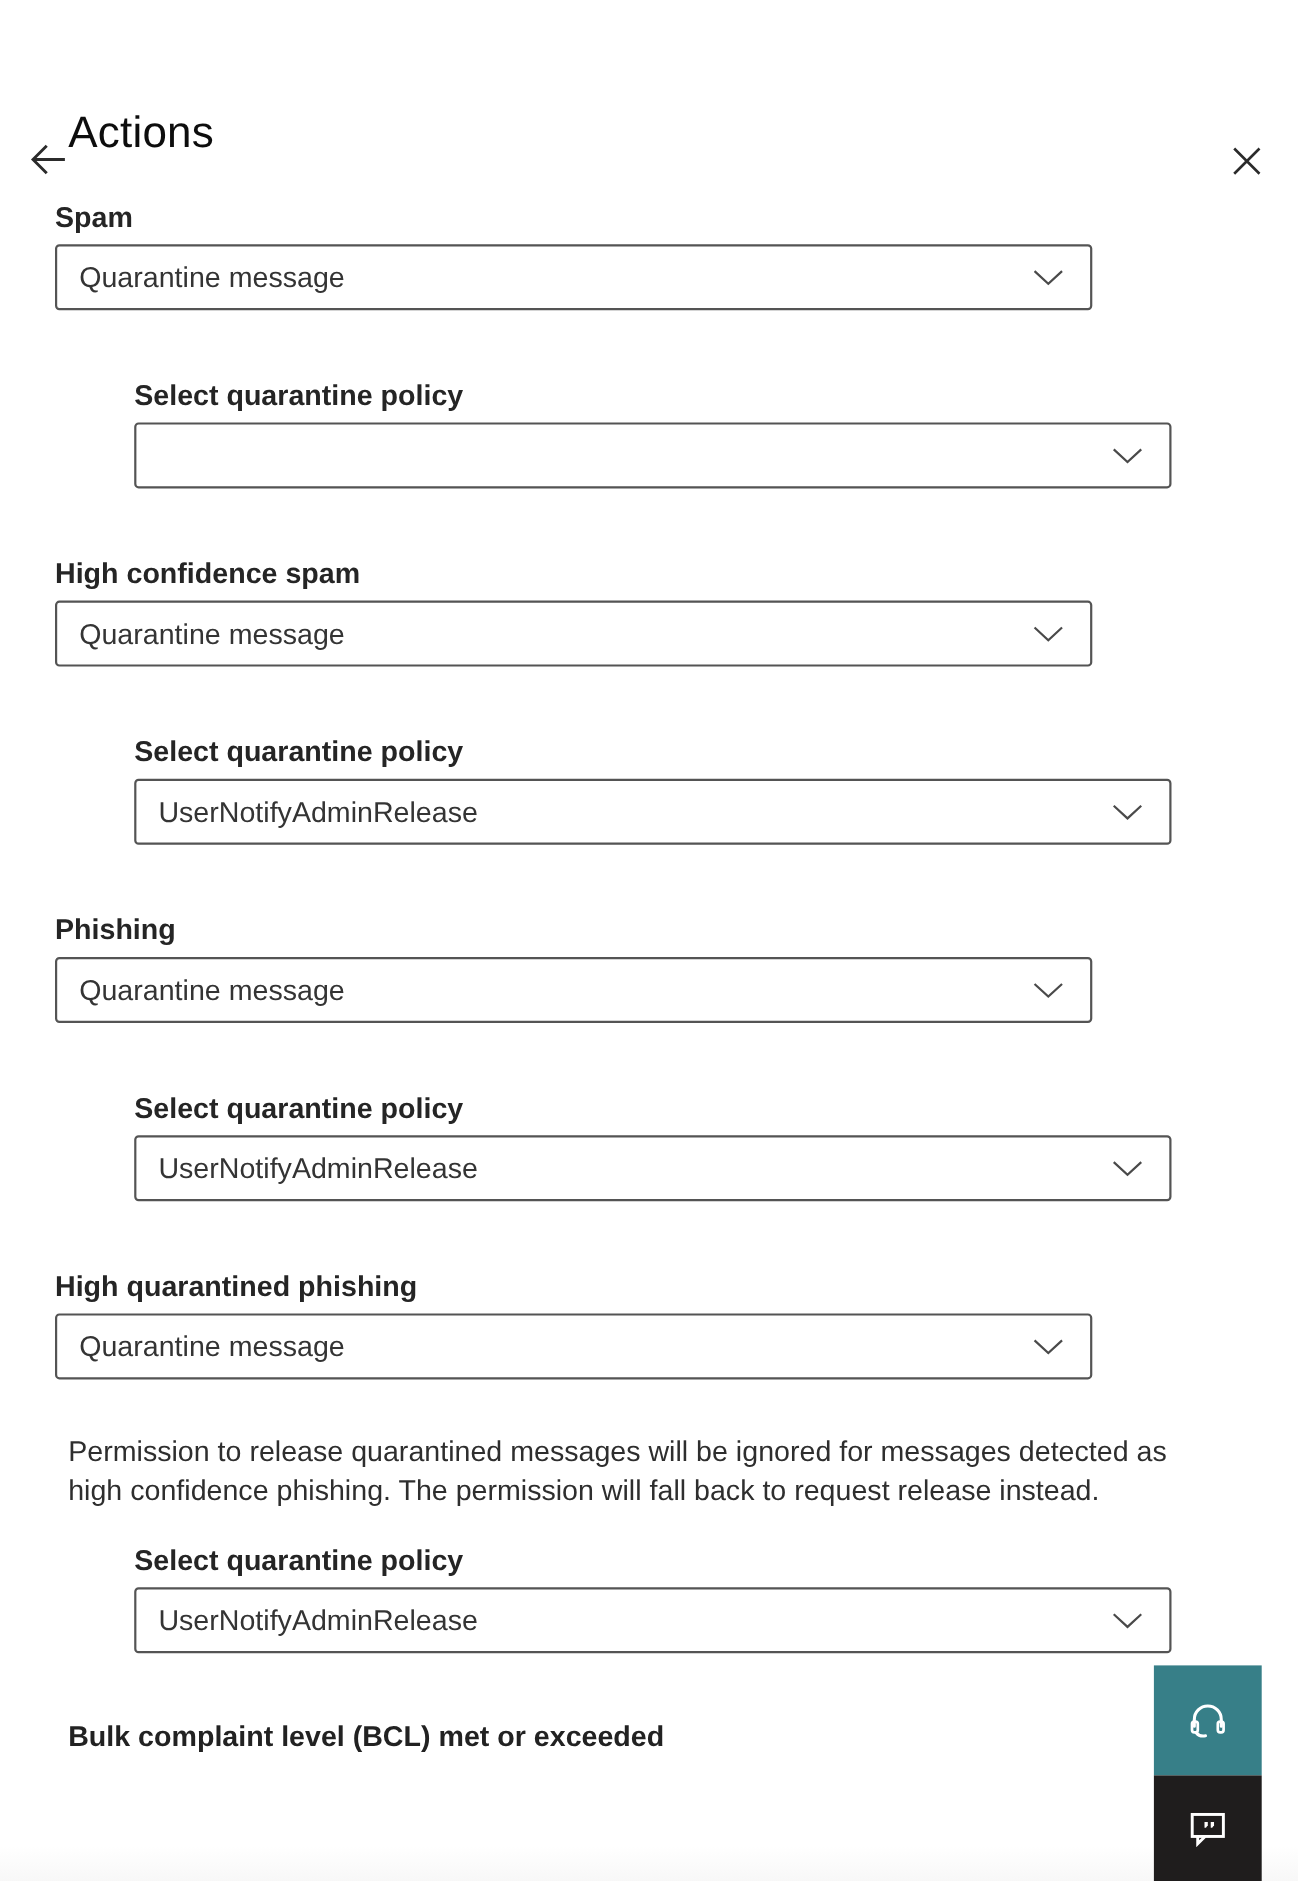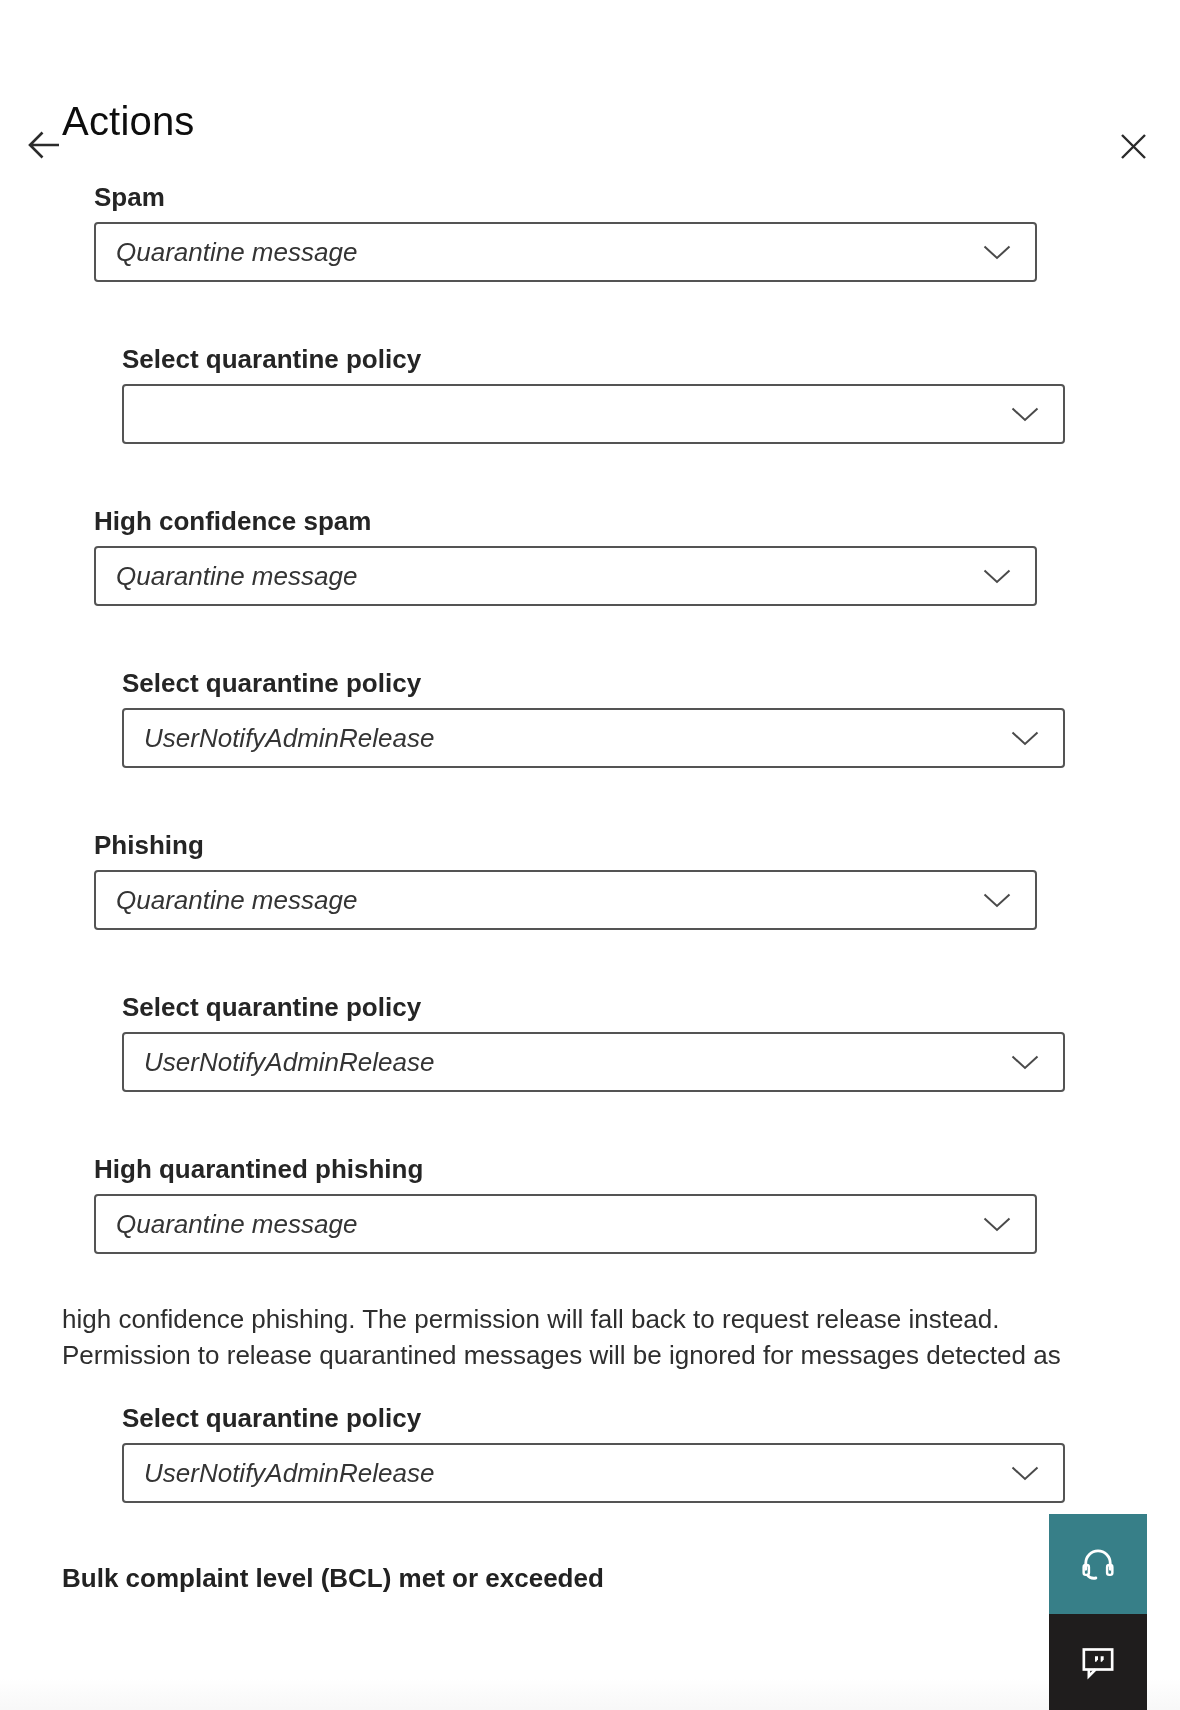--- a/index.html
+++ b/index.html
@@ -37,21 +37,21 @@
   .title {
     margin: 98px 0 0 62px;
     font-size: 40px;
     line-height: 46px;
     font-weight: 400;
     color: #0d0d0d;
     letter-spacing: 0.2px;
   }
 
   
-  .field { margin: 63px 0 0 94px; }
+  .field { margin: 63px 0 0 50px; }
   .field.first { margin-top: 39px; }
   .field.indent { margin-left: 122px; }
   .field.after-note { margin-top: 31px; }
   .field-label {
     font-size: 26px;
     line-height: 28px;
     font-weight: 600;
     color: #252525;
     margin-bottom: 11px;
   }
@@ -63,21 +63,20 @@
     border-radius: 4px;
     background: #ffffff;
     display: flex;
     align-items: center;
     padding: 0 24px 0 20px;
   }
   .select-value {
     font-size: 26px;
     color: #343434;
     white-space: nowrap;
-    font-style: italic;
   }
   .chev { margin-left: auto; display: flex; align-items: center; }
 
   
   .note {
     margin: 47px 0 0 62px;
     width: 1090px;
     font-size: 26px;
     line-height: 36px;
     color: #2e2e2e;
@@ -218,22 +217,22 @@
       <span class="select-value">Quarantine message</span>
       <span class="chev">
         <svg width="28" height="15" viewBox="0 0 28 15" fill="none">
             <path d="M1.5 1.5 L14 13 L26.5 1.5" stroke="#4a4a4a" stroke-width="2" fill="none"></path>
           </svg>
       </span>
     </div>
   </div>
 
   <p class="note">
+    <span>Permission to release quarantined messages will be ignored for messages detected as</span>
     <span>high confidence phishing. The permission will fall back to request release instead.</span>
-    <span>Permission to release quarantined messages will be ignored for messages detected as</span>
   </p>
 
   <div class="field indent after-note">
     <div class="field-label">Select quarantine policy</div>
     <div class="select">
       <span class="select-value">UserNotifyAdminRelease</span>
       <span class="chev">
         <svg width="28" height="15" viewBox="0 0 28 15" fill="none">
             <path d="M1.5 1.5 L14 13 L26.5 1.5" stroke="#4a4a4a" stroke-width="2" fill="none"></path>
           </svg>

